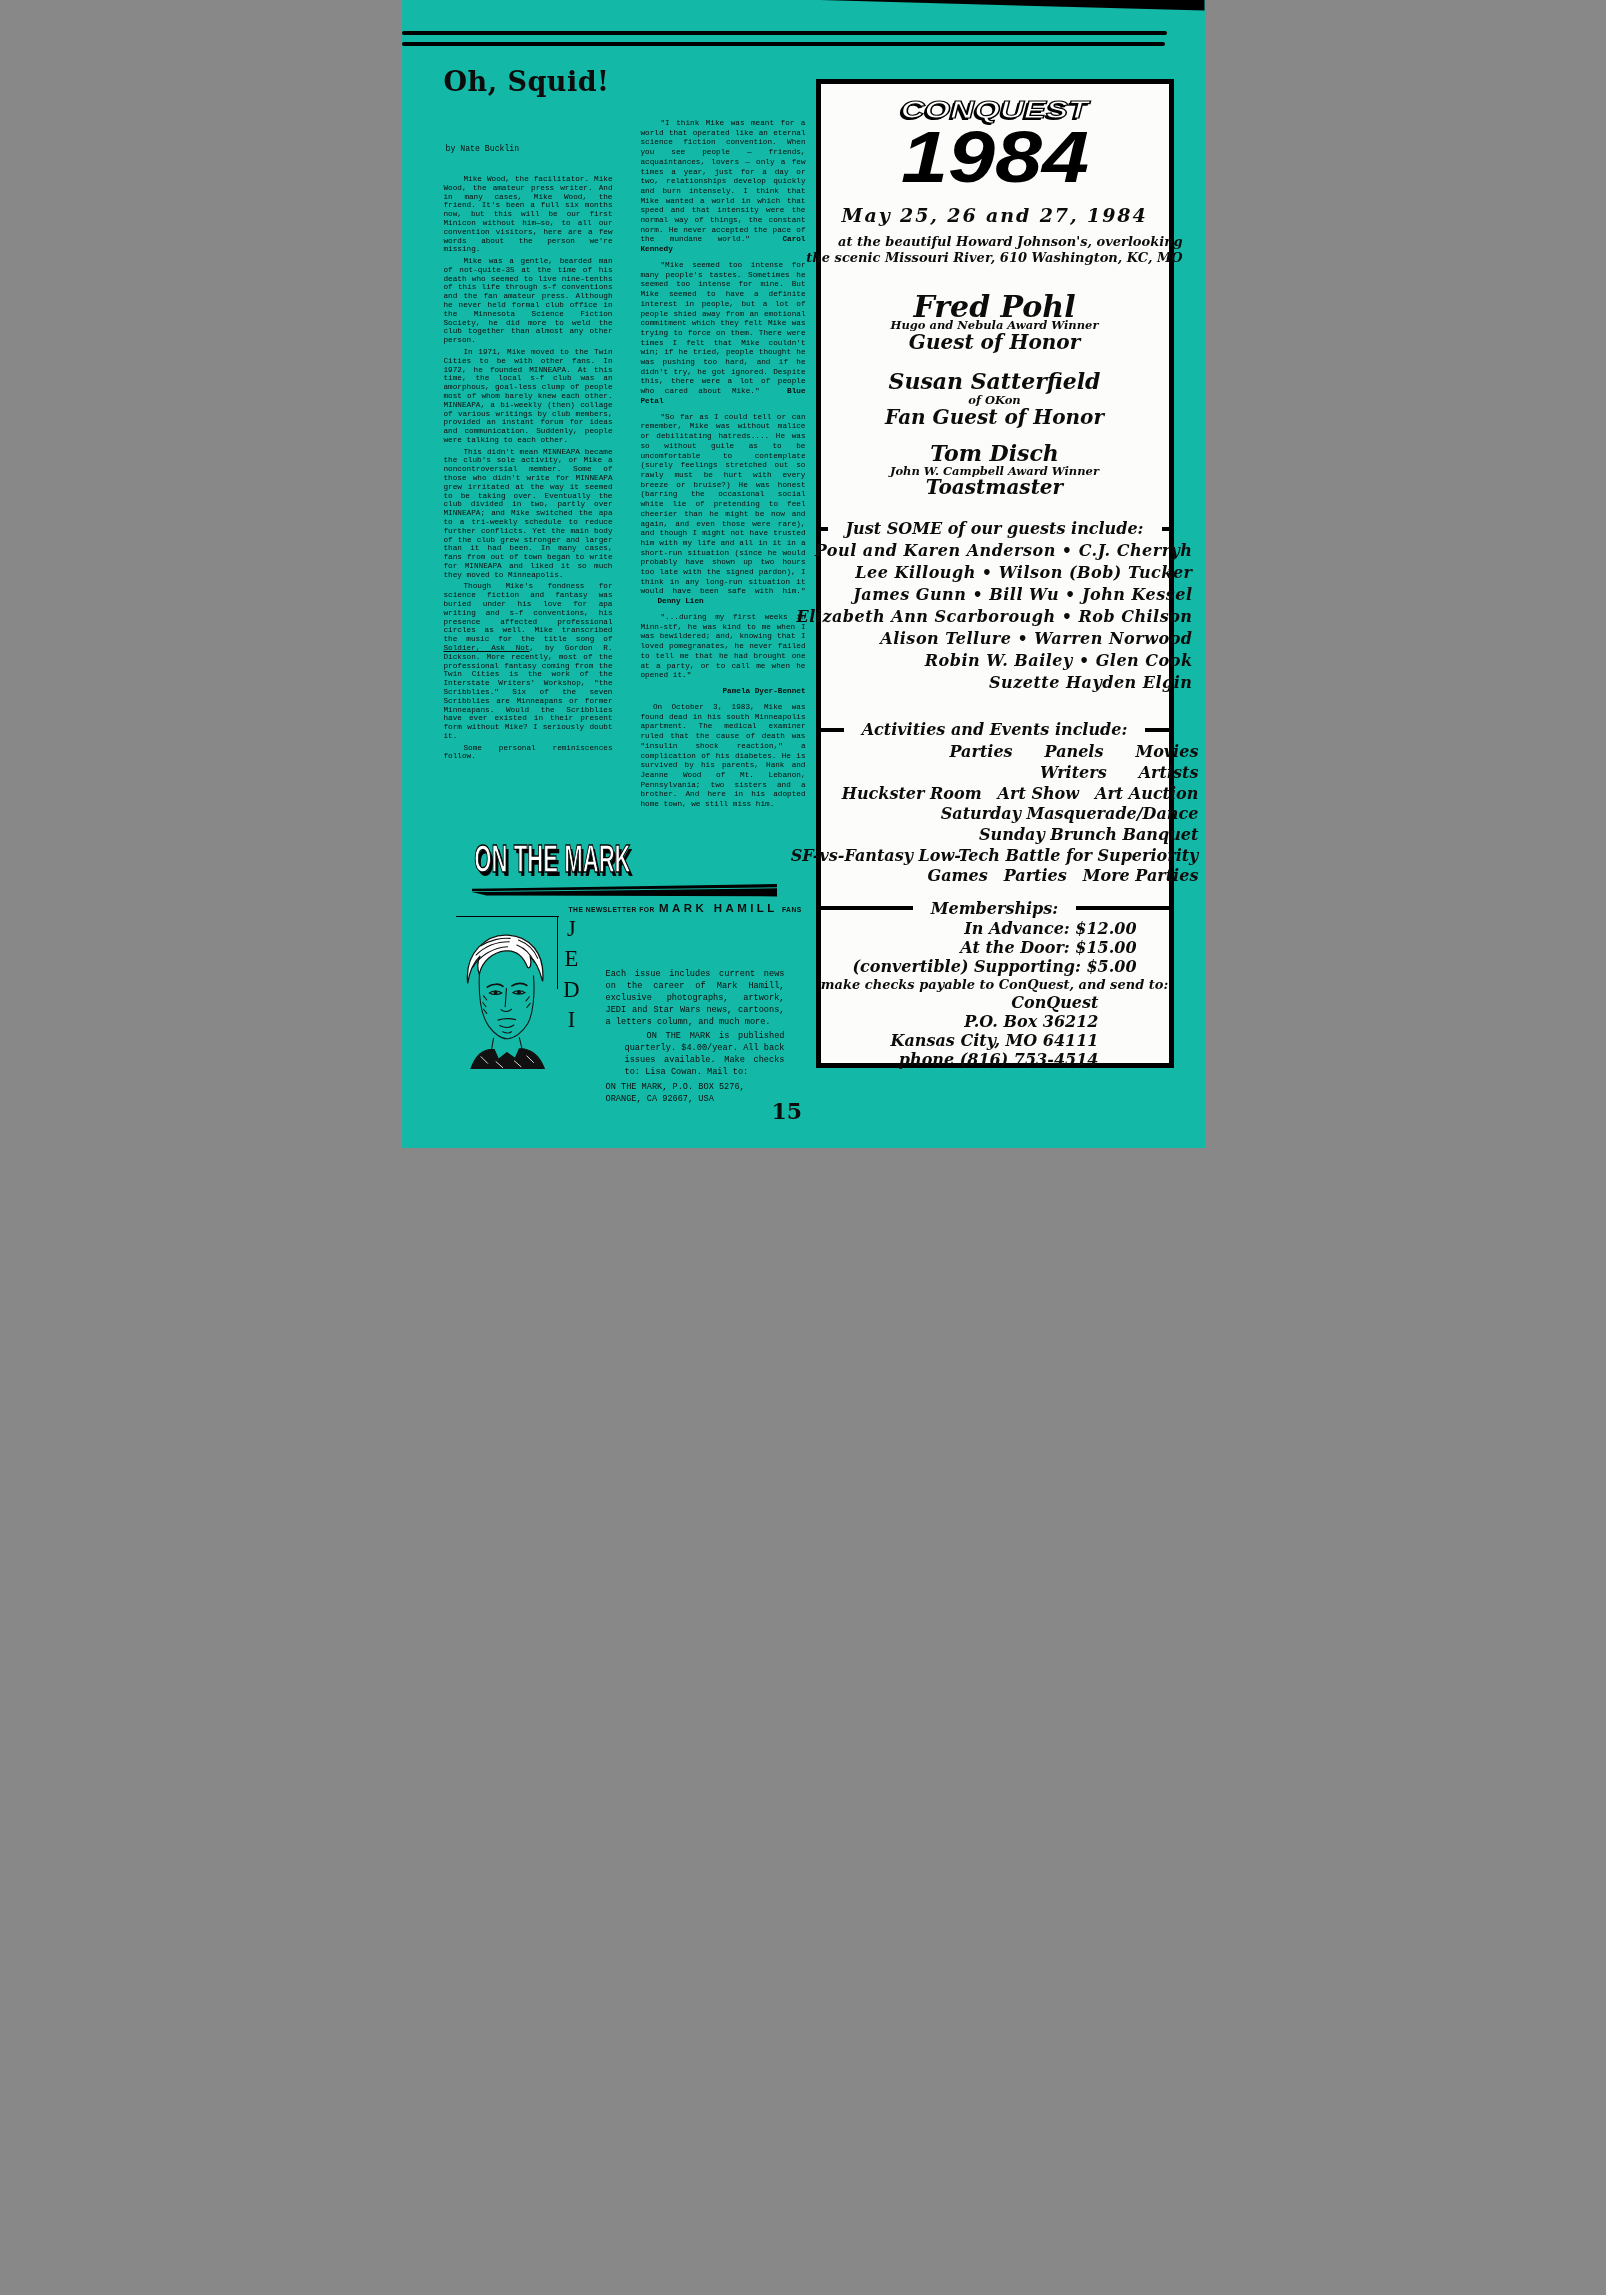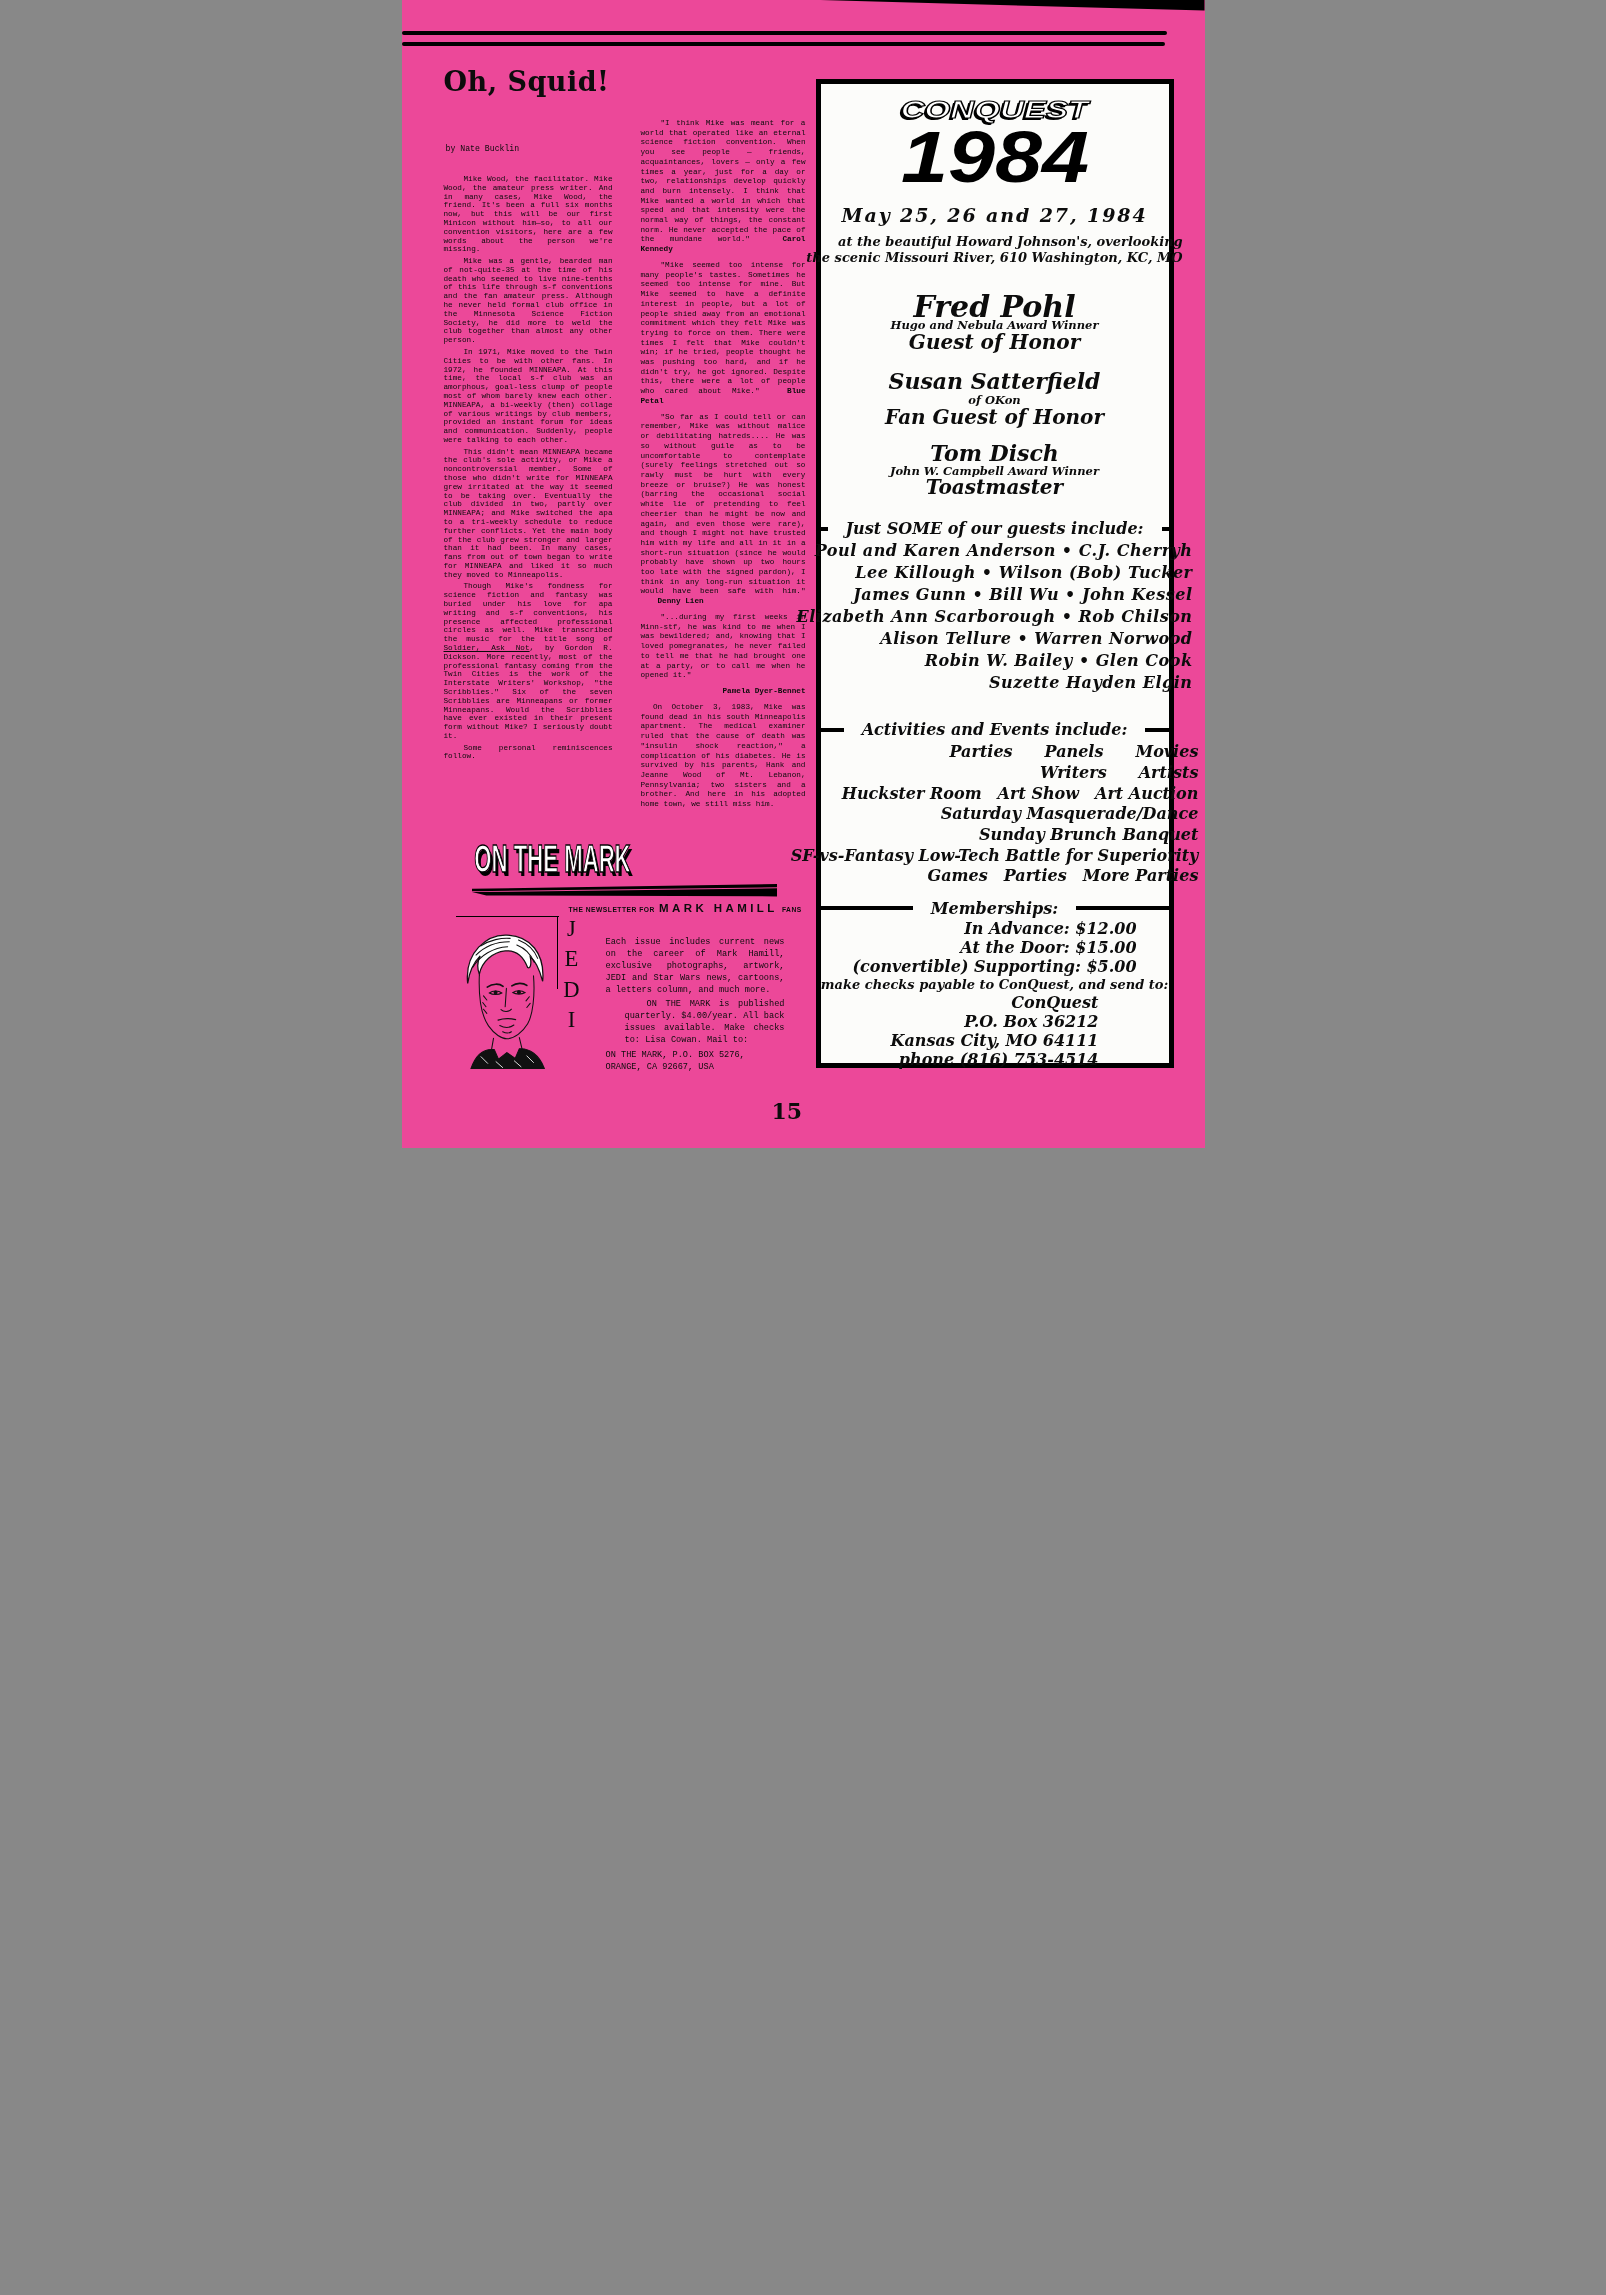--- a/index.html
+++ b/index.html
@@ -1,18 +1,18 @@
 <!DOCTYPE html>
 <html style="font-size:7.7px"><head>
 <meta charset="utf-8">
 <style>
   html,body{margin:0;padding:0;background:#888;}
   #page{
     position:relative; width:803px; height:1148px; margin:0 auto;
-    background:#ec4899; color:#0c0c0c; overflow:hidden;
+    background:#14b8a6; color:#0c0c0c; overflow:hidden;
     font-family:"Liberation Mono", monospace;
   }
   
   .top-rule{position:absolute;left:0;height:3.8px;background:#000;border-radius:1.9px;}
   .corner-wedge{position:absolute;top:0;right:0;width:384px;height:10.6px;background:#000;
     clip-path:polygon(0 0,100% 0,100% 100%);}
   
   .article-title{
     position:absolute;left:42px;top:66px;
     font-family:"DejaVu Serif",serif;font-weight:700;font-size:27px;letter-spacing:0.5px;
@@ -69,21 +69,21 @@
   .otm-tagline{position:absolute;left:167px;top:902px;display:flex;align-items:baseline;gap:4.3px;
     font-family:"Liberation Sans",sans-serif;font-weight:700;white-space:nowrap;}
   .otm-tagline .sm{font-size:6.7px;letter-spacing:0.5px;}
   .otm-tagline .lg{font-size:11.5px;letter-spacing:3.4px;}
   .frame-line-h{position:absolute;left:54px;top:916px;width:103px;height:1.4px;background:#000;}
   .frame-line-v{position:absolute;left:155px;top:916px;width:1.4px;height:73px;background:#000;}
   .jedi-letters{position:absolute;left:159px;top:921px;width:22px;display:flex;flex-direction:column;
     gap:14px;align-items:center;font-family:"Liberation Serif",serif;font-size:22.6px;line-height:16.3px;}
   .jedi-portrait{position:absolute;left:54px;top:919px;width:100px;height:160px;}
   .jedi-portrait svg{display:block;width:100%;height:100%;}
-  .otm-ad{position:absolute;left:204px;top:936px;width:179px;font-size:8.6px;line-height:12px;text-align:justify;}
+  .otm-ad{position:absolute;left:204px;top:968px;width:179px;font-size:8.6px;line-height:12px;text-align:justify;}
   .otm-ad p{margin:0 0 2.4px 0;text-indent:0;}
   .otm-ad p.indented{text-indent:22px;margin-left:19px;}
   .otm-ad p.addr{text-align:left;margin-bottom:0;}
   .page-number{position:absolute;left:370px;top:1098px;width:58px;text-align:left;
     font-family:"DejaVu Serif",serif;font-weight:700;font-size:22px;}
 </style>
 </head>
 <body>
 
 <div id="page">

